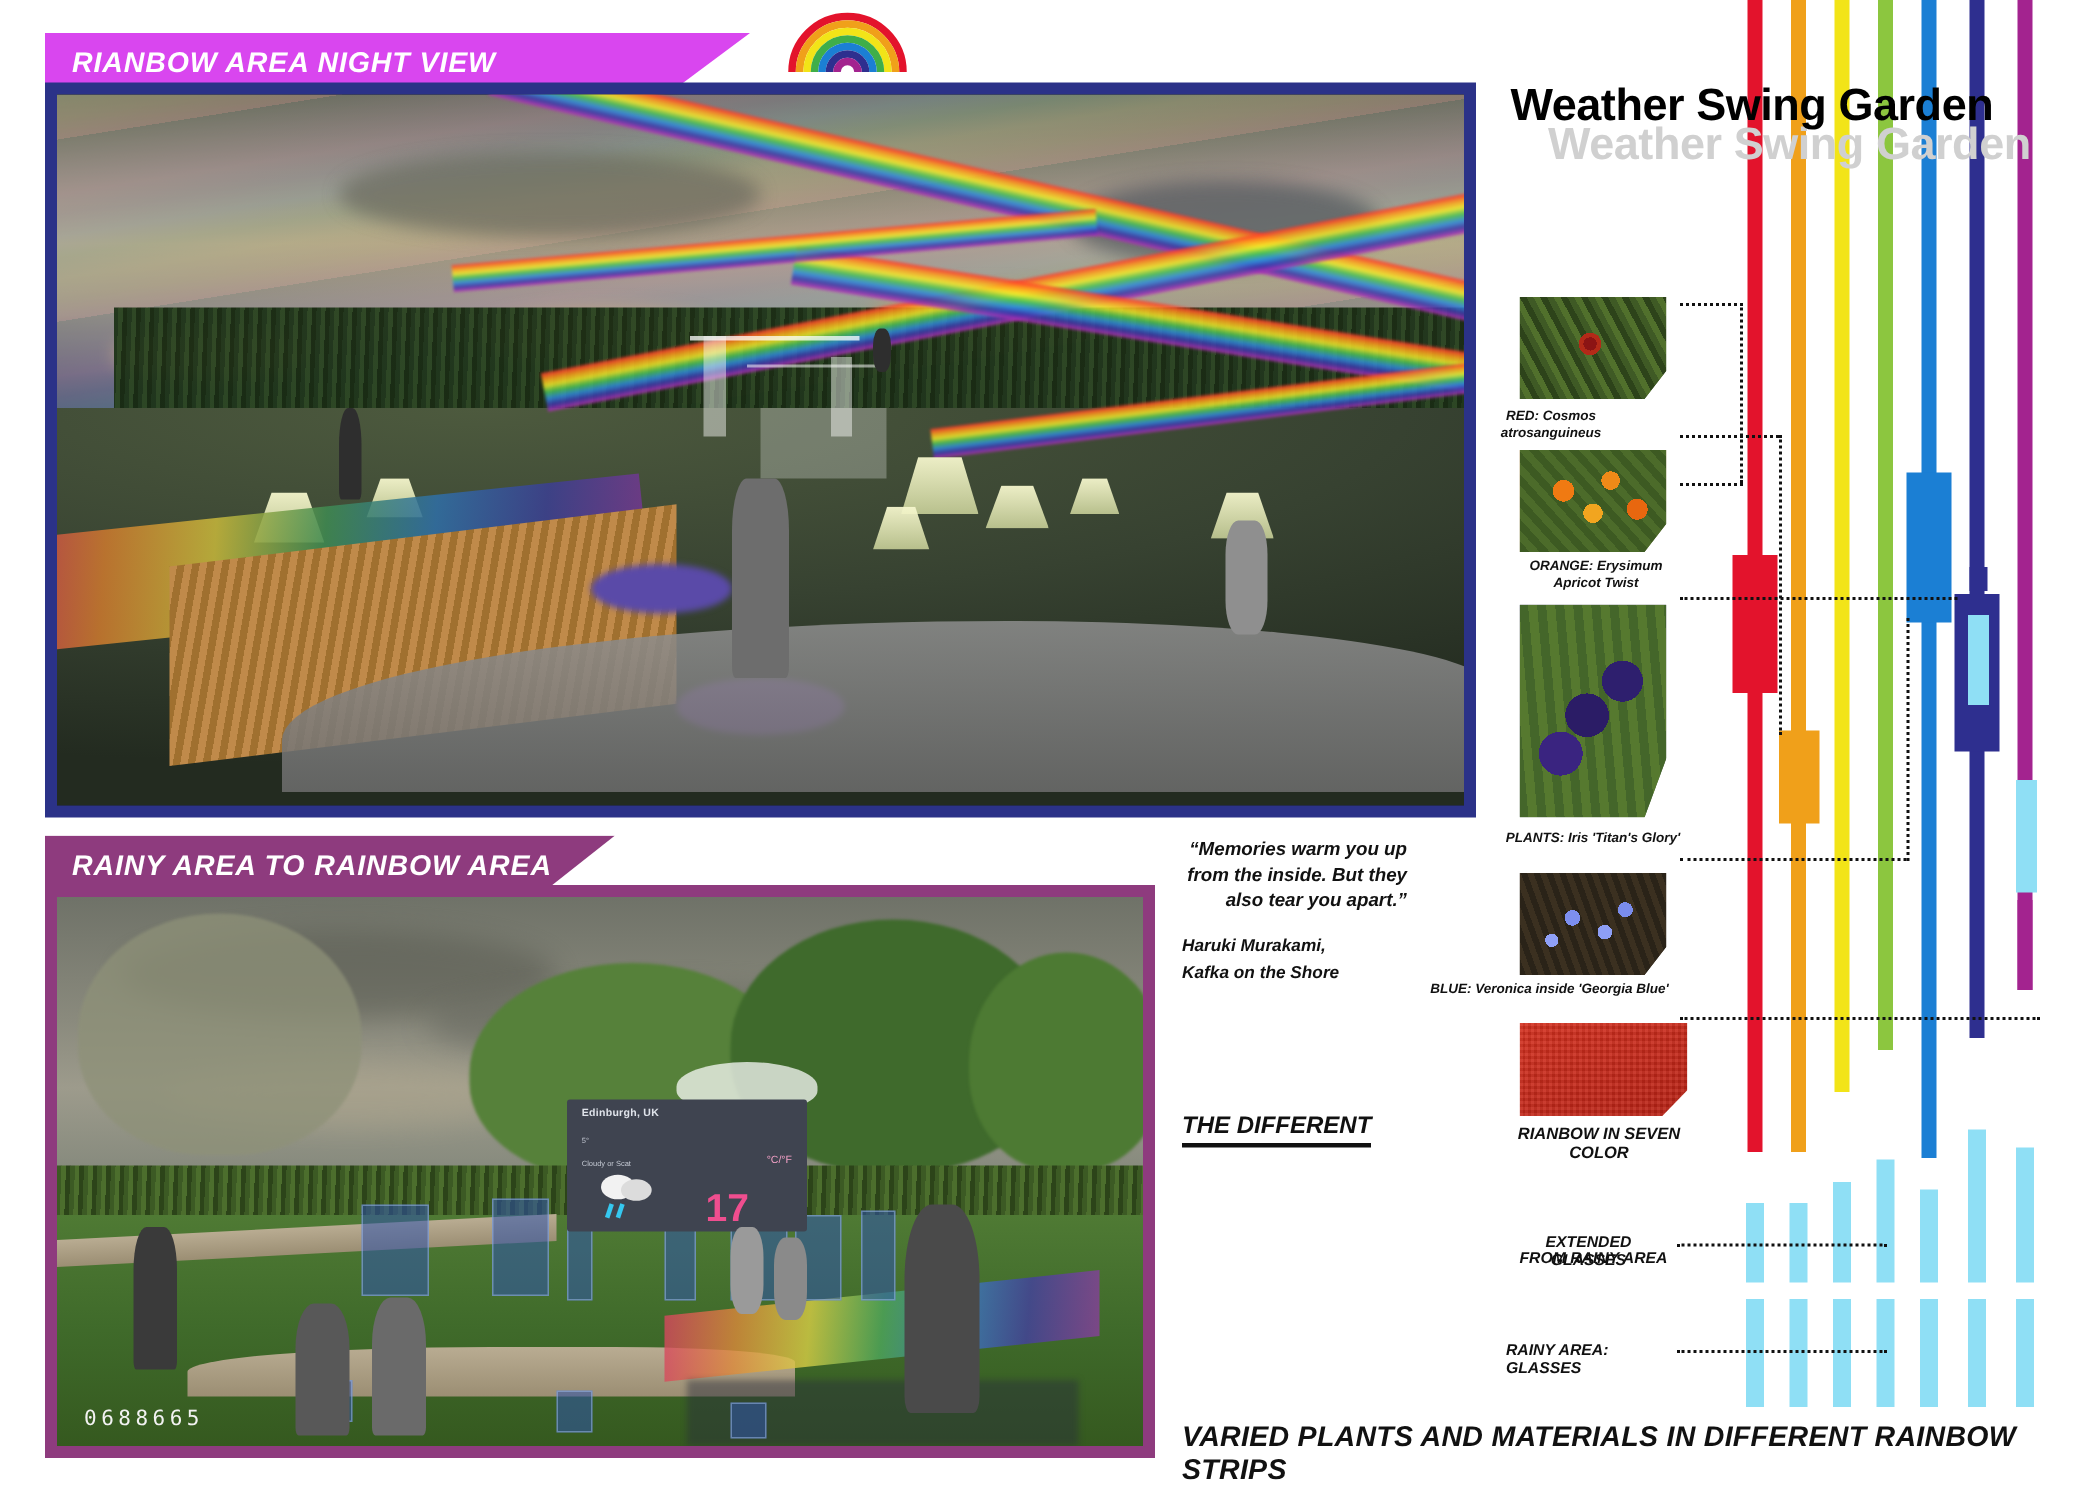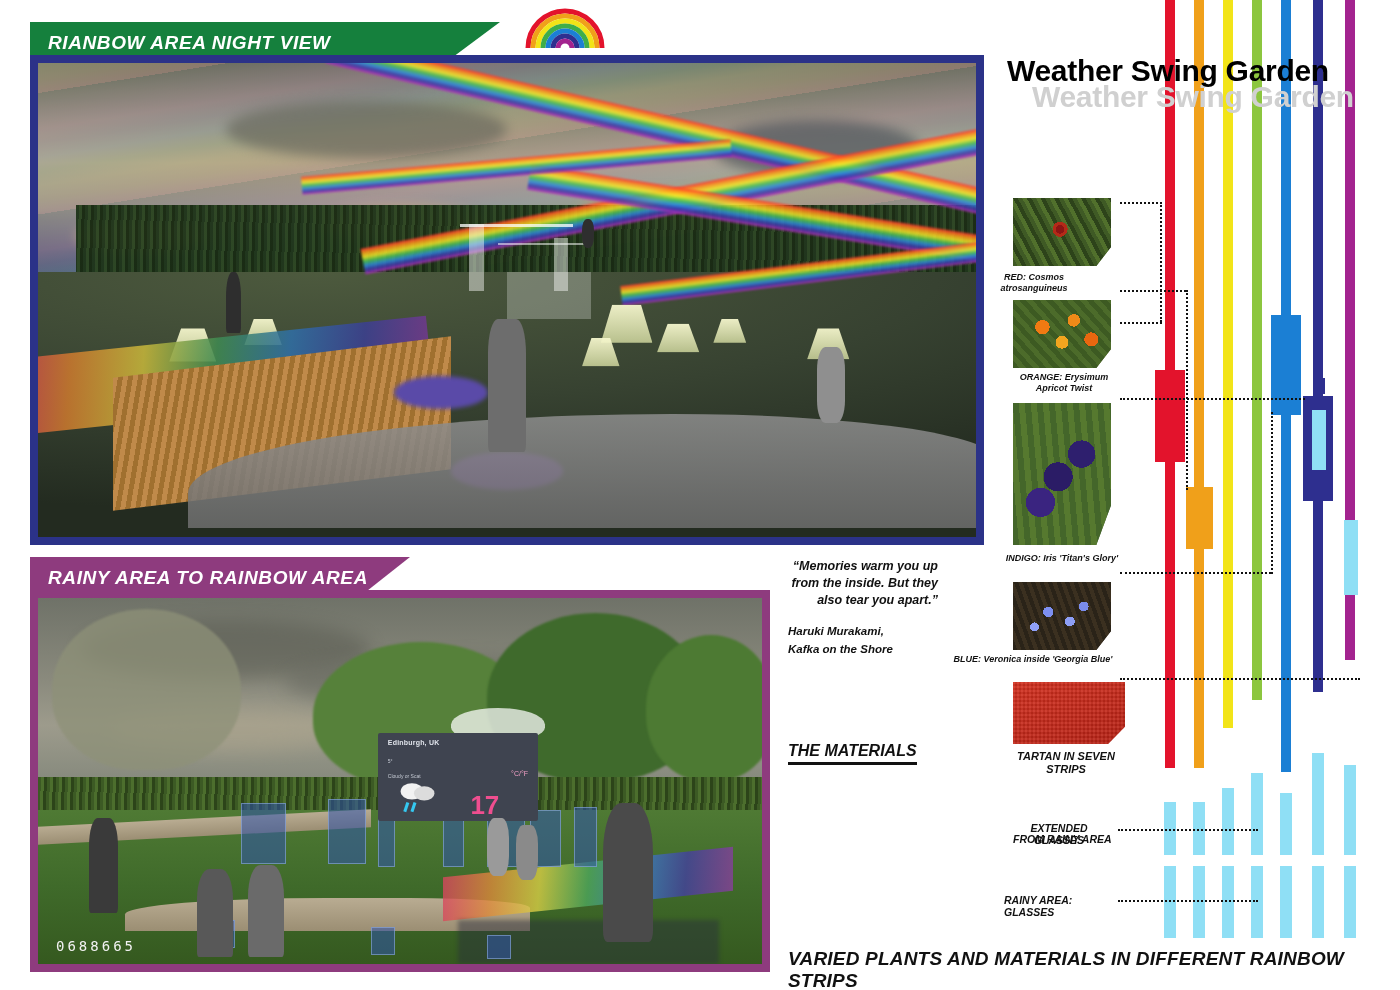--- a/index.html
+++ b/index.html
@@ -9,21 +9,21 @@
 
   .board{position:absolute;inset:0;background:#fff;}
 
   
   .abs{position:absolute;}
 
   
   .banner{position:absolute;height:42px;display:flex;align-items:center;
           color:#fff;font-weight:700;font-style:italic;font-size:19px;
           letter-spacing:.6px;padding-left:18px;box-sizing:border-box;}
-  #banner-night{left:30px;top:22px;width:470px;background:#15803d;
+  #banner-night{left:30px;top:22px;width:470px;background:#d946ef;
        clip-path:polygon(0 0,100% 0,88% 100%,0 100%);}
   #banner-rainy{left:30px;top:557px;width:380px;background:#8e3b7e;
        clip-path:polygon(0 0,100% 0,86% 100%,0 100%);}
 
   
   #rainbow-icon{left:522px;top:2px;width:86px;height:46px;}
 
   
   #night-frame{left:30px;top:55px;width:954px;height:490px;
                background:#2b3288;padding:8px;box-sizing:border-box;}
@@ -296,21 +296,21 @@
       <span id="idnum">0688665</span>
     </div>
   </div>
 
   <div class="abs" id="quote-col">
     <div class="quote">“Memories warm you up from the inside. But they also tear you apart.”</div>
     <div class="quote-src">Haruki Murakami,</div>
     <div class="quote-src" style="margin-top:2px">Kafka on the Shore</div>
   </div>
 
-  <div id="exp-title">THE MATERIALS</div>
+  <div id="exp-title">THE DIFFERENT</div>
 
   <div id="main-title-shadow">Weather Swing Garden</div>
   <div id="main-title">Weather Swing Garden</div>
 
   <div class="abs" id="strip-diagram" style="left:1140px;top:0;width:260px;height:990px;">
 
     <div class="abs" style="left:25px;top:0;width:10px;height:768px;background:#E3132C;"></div>
     <div class="abs" style="left:54px;top:0;width:10px;height:768px;background:#F0A01A;"></div>
     <div class="abs" style="left:83px;top:0;width:10px;height:728px;background:#F2E418;"></div>
     <div class="abs" style="left:112px;top:0;width:10px;height:700px;background:#8CC63F;"></div>
@@ -359,27 +359,27 @@
   <div class="leader" style="left:1118px;top:829px;width:140px;"></div>
   <div class="leader" style="left:1118px;top:900px;width:140px;"></div>
 
   <div class="swatch ph-red" style="left:1013px;top:198px;width:98px;height:68px;"></div>
   <div class="swlabel" style="left:972px;top:272px;width:124px;">RED: Cosmos atrosanguineus</div>
 
   <div class="swatch ph-orange" style="left:1013px;top:300px;width:98px;height:68px;"></div>
   <div class="swlabel" style="left:1010px;top:372px;width:108px;">ORANGE: Erysimum Apricot Twist</div>
 
   <div class="swatch ph-indigo" style="left:1013px;top:403px;width:98px;height:142px;"></div>
-  <div class="swlabel" style="left:996px;top:553px;width:132px;">INDIGO: Iris 'Titan's Glory'</div>
+  <div class="swlabel" style="left:996px;top:553px;width:132px;">PLANTS: Iris 'Titan's Glory'</div>
 
   <div class="swatch ph-blue" style="left:1013px;top:582px;width:98px;height:68px;"></div>
   <div class="swlabel" style="left:938px;top:654px;width:190px;">BLUE: Veronica inside 'Georgia Blue'</div>
 
   <div class="swatch ph-tartan" style="left:1013px;top:682px;width:112px;height:62px;"></div>
-  <div class="swlabel" style="left:996px;top:750px;width:140px;font-size:11px;">TARTAN IN SEVEN STRIPS</div>
+  <div class="swlabel" style="left:996px;top:750px;width:140px;font-size:11px;">RIANBOW IN SEVEN COLOR</div>
 
   <div class="swlabel" style="left:1007px;top:822px;width:104px;text-align:center;font-size:10.5px;">EXTENDED GLASSES</div>
   <div class="swlabel" style="left:1013px;top:833px;width:104px;text-align:left;font-size:10.5px;">FROM RAINY AREA</div>
   <div class="swlabel" style="left:1004px;top:894px;width:112px;text-align:left;font-size:10.5px;">RAINY AREA: GLASSES</div>
 
   <div id="bottom-caption">VARIED PLANTS AND MATERIALS IN DIFFERENT RAINBOW STRIPS</div>
 
 </div>
 
 </body></html>

